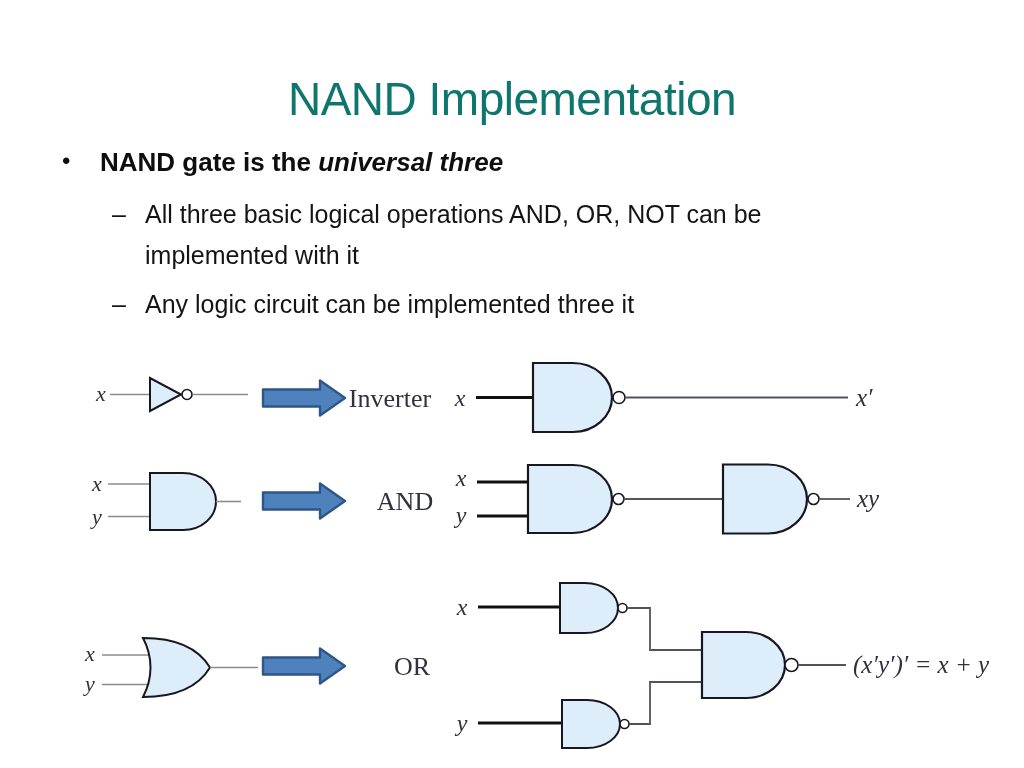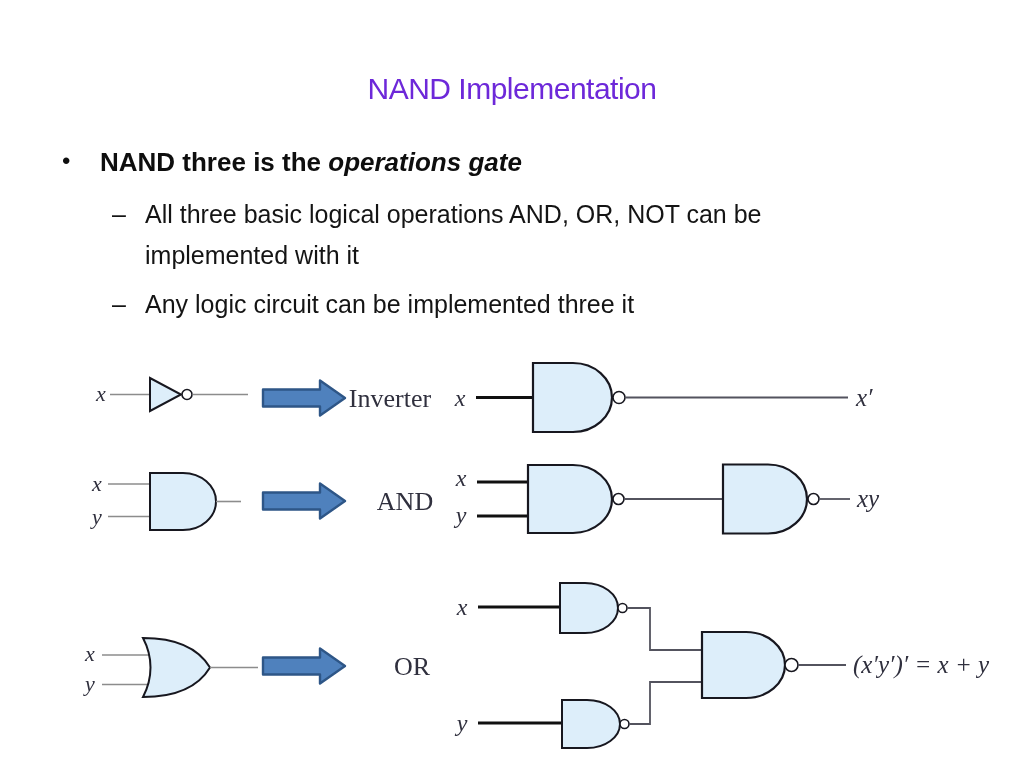--- a/index.html
+++ b/index.html
@@ -1,19 +1,19 @@
 <!DOCTYPE html>
 <html style="--gate-fill: #ddeefa; --gate-stroke: #17171f; --wire-gray: #8c8c8c; --wire-dark: #53535e; --wire-black: #101010; --arrow-fill: #4f81bd; --arrow-stroke: #2e5687; --label-dark: #30303e;"><head>
 <meta charset="utf-8">
 <style>
   html,body{margin:0;padding:0;background:#fff;}
   .slide{position:relative;width:1024px;height:768px;background:#ffffff;overflow:hidden;
          font-family:"Liberation Sans",sans-serif;color:#111;}
   .title{position:absolute;top:72px;left:0;width:1024px;text-align:center;
-         font-size:30px;font-weight:400;color:#6d28d9;letter-spacing:-0.5px;}
+         font-size:46px;font-weight:400;color:#0f766e;letter-spacing:-0.5px;}
   .bullet-l1{position:absolute;top:147px;left:62px;display:flex;align-items:flex-start;
              font-size:26px;font-weight:700;color:#0e0e0e;}
   .bullet-l1 .marker{width:38px;font-size:24px;font-weight:400;}
   .bullet-l1 i{font-style:italic;}
   .sub-bullet{position:absolute;left:112px;display:flex;align-items:flex-start;
               font-size:25px;font-weight:400;color:#141414;line-height:41px;}
   .sub-bullet .marker{width:33px;flex:0 0 33px;}
   .sub-bullet .sub-text{max-width:730px;}
   .sub1{top:194px;}
   .sub2{top:284px;}
@@ -33,21 +33,21 @@
 </style>
 </head>
 <body>
 
 <div class="slide">
 
   <div class="title">NAND Implementation</div>
 
   <div class="bullet-l1">
     <span class="marker">•</span>
-    <span><b>NAND three is the </b><b><i>operations gate</i></b></span>
+    <span><b>NAND gate is the </b><b><i>universal three</i></b></span>
   </div>
 
   <div class="sub-bullet sub1">
     <span class="marker">–</span>
     <span class="sub-text">All three basic logical operations AND, OR, NOT can be implemented with it</span>
   </div>
 
   <div class="sub-bullet sub2">
     <span class="marker">–</span>
     <span class="sub-text">Any logic circuit can be implemented three it</span>

